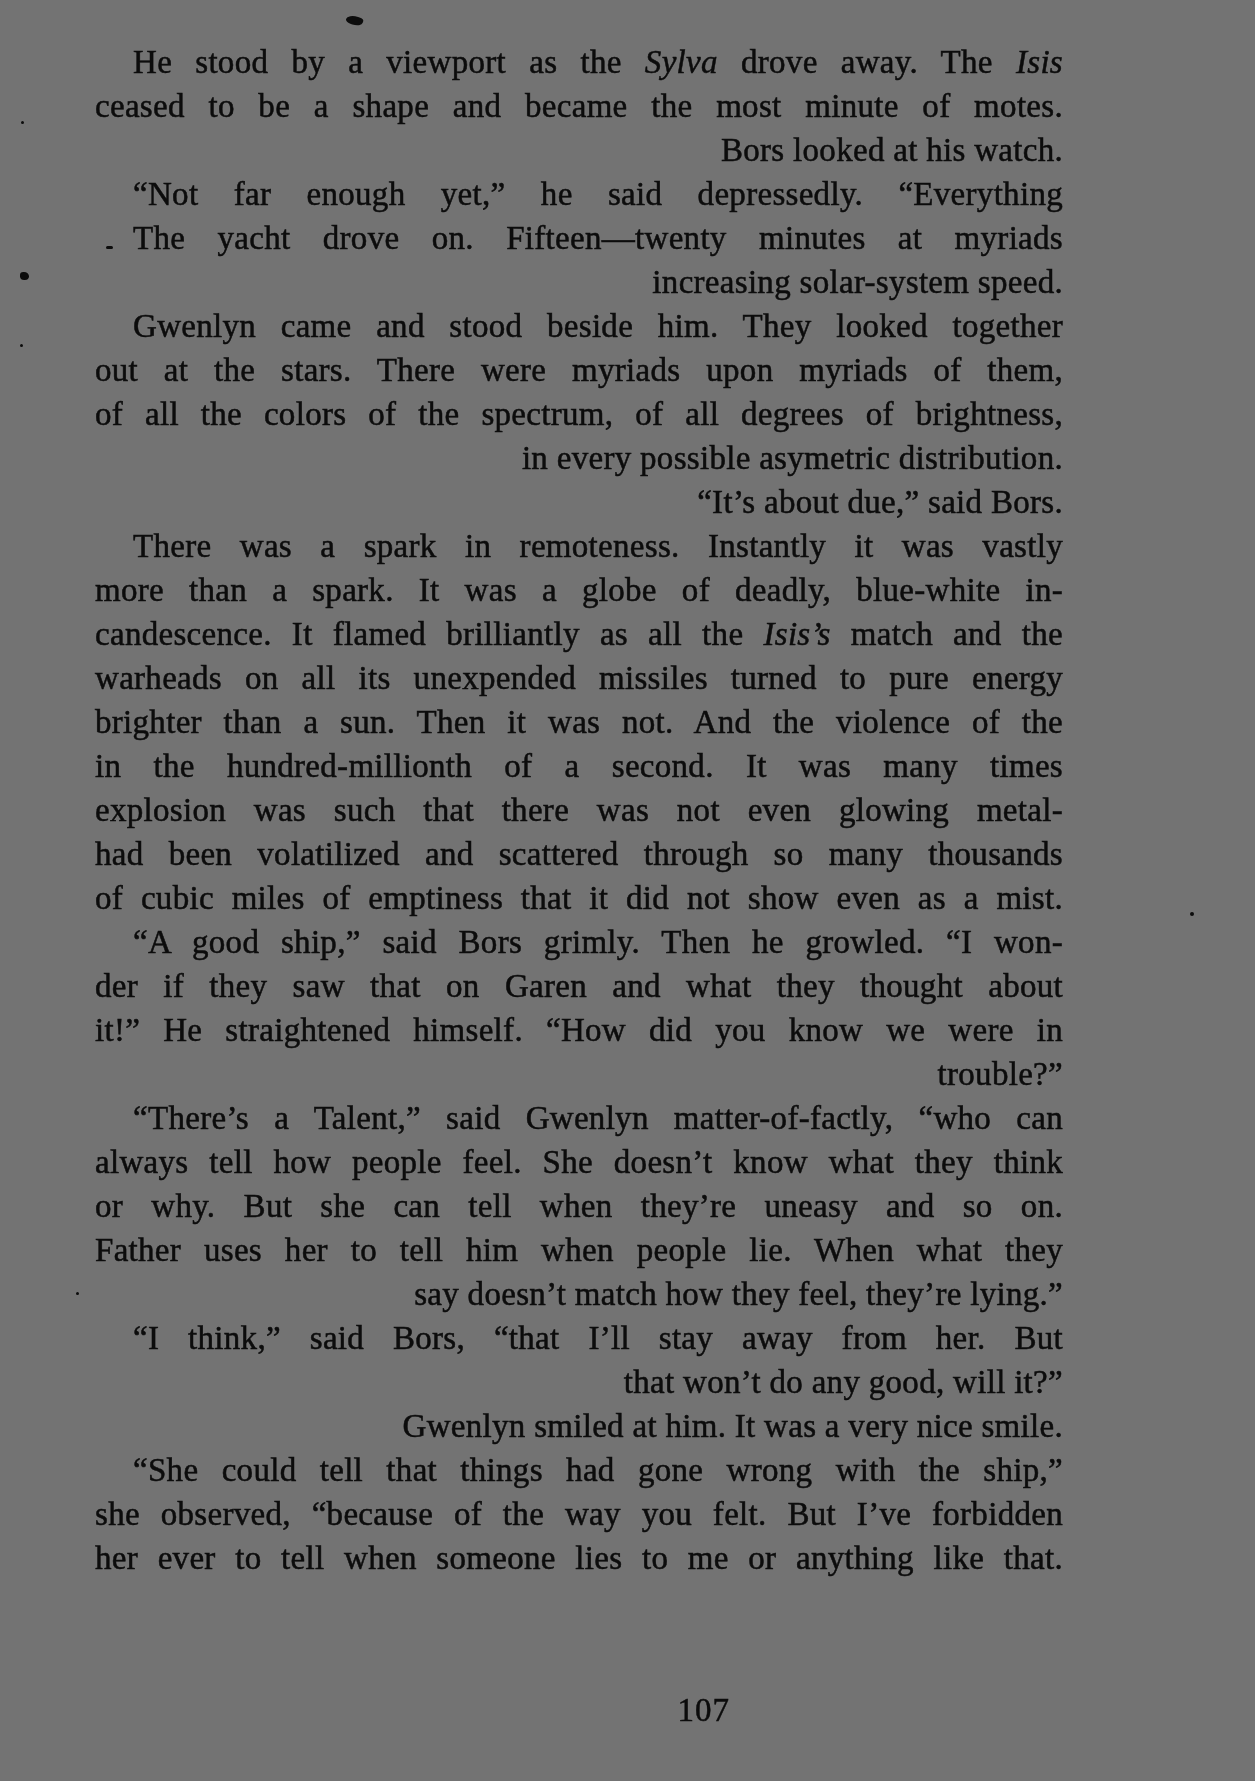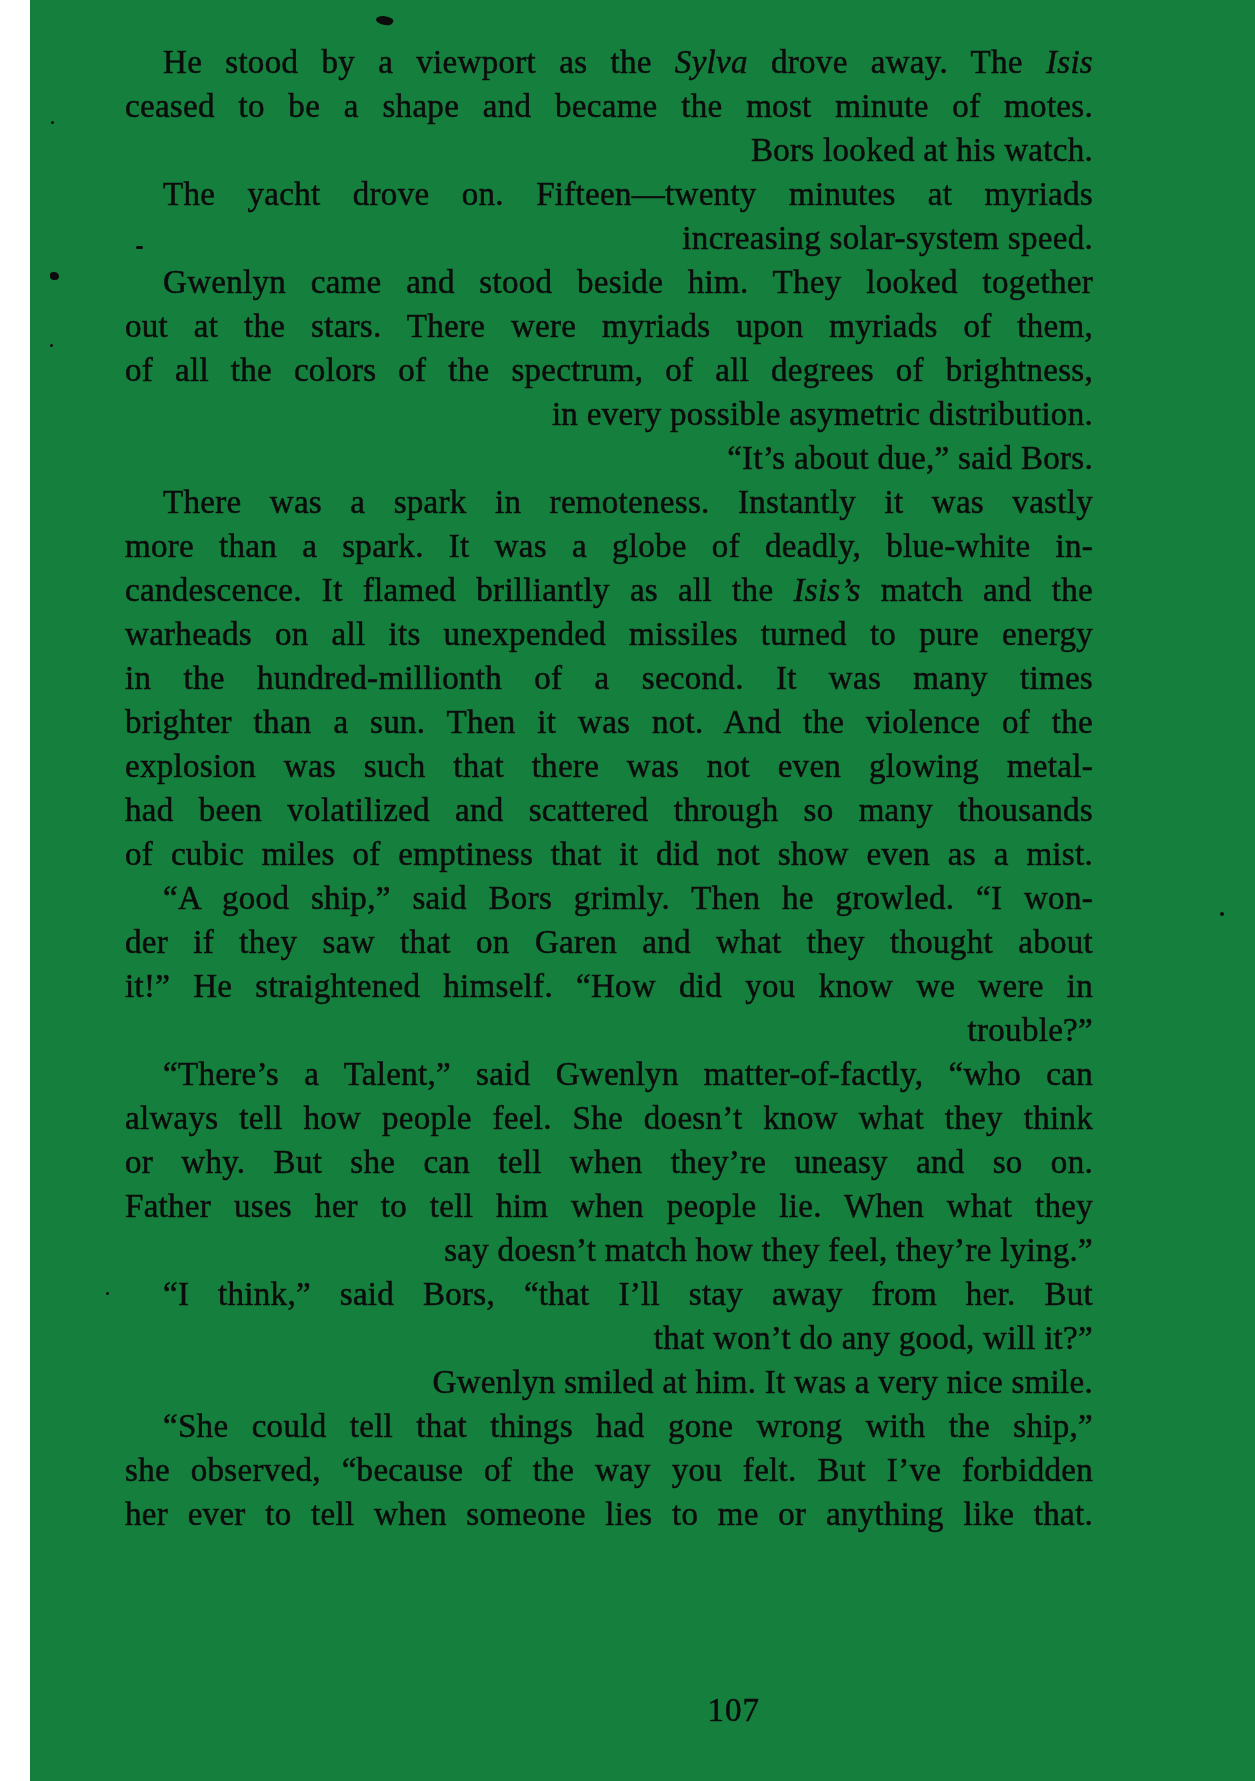--- a/index.html
+++ b/index.html
@@ -11,22 +11,21 @@
     position: relative;
     width: 1255px;
     height: 1781px;
     font-family: "Liberation Serif", "DejaVu Serif", serif;
     color: #0c0c0c;
     overflow: hidden;
   }
   .page {
     position: absolute;
     inset: 0;
-    background: #15803d;
-    margin-left: 30px;
+    background: #737373;
   }
   .text-block {
     position: absolute;
     left: 95px;
     top: 40px;
     width: 968px;
   }
   .paragraph { margin: 0; padding: 0; }
   .line {
     height: 44px;
@@ -83,41 +82,42 @@
   <div class="speck dot-right"></div>
   <div class="speck dot-c"></div>
 
   <div class="text-block">
       <div class="paragraph">
         <div class="line just indent"><span>He stood by a viewport as the </span><span class="it">Sylva</span><span> drove away. The </span><span class="it">Isis</span></div>
         <div class="line just"><span>ceased to be a shape and became the most minute of motes.</span></div>
         <div class="line"><span>Bors looked at his watch.</span></div>
       </div>
       <div class="paragraph">
+        <div class="line just indent"><span>“Not far enough yet,” he said depressedly. “Everything</span></div>
       </div>
       <div class="paragraph">
         <div class="line just indent"><span>The yacht drove on. Fifteen—twenty minutes at myriads</span></div>
         <div class="line"><span>increasing solar-system speed.</span></div>
       </div>
       <div class="paragraph">
         <div class="line just indent"><span>Gwenlyn came and stood beside him. They looked together</span></div>
         <div class="line just"><span>out at the stars. There were myriads upon myriads of them,</span></div>
         <div class="line just"><span>of all the colors of the spectrum, of all degrees of brightness,</span></div>
         <div class="line"><span>in every possible asymetric distribution.</span></div>
       </div>
       <div class="paragraph">
         <div class="line indent"><span>“It’s about due,” said Bors.</span></div>
       </div>
       <div class="paragraph">
         <div class="line just indent"><span>There was a spark in remoteness. Instantly it was vastly</span></div>
         <div class="line just"><span>more than a spark. It was a globe of deadly, blue-white in-</span></div>
         <div class="line just"><span>candescence. It flamed brilliantly as all the </span><span class="it">Isis’s</span><span> match and the</span></div>
         <div class="line just"><span>warheads on all its unexpended missiles turned to pure energy</span></div>
+        <div class="line just"><span>brighter than a sun. Then it was not. And the violence of the</span></div>
         <div class="line just"><span>in the hundred-millionth of a second. It was many times</span></div>
-        <div class="line just"><span>brighter than a sun. Then it was not. And the violence of the</span></div>
         <div class="line just"><span>explosion was such that there was not even glowing metal-</span></div>
         <div class="line just"><span>had been volatilized and scattered through so many thousands</span></div>
         <div class="line just"><span>of cubic miles of emptiness that it did not show even as a mist.</span></div>
       </div>
       <div class="paragraph">
         <div class="line just indent"><span>“A good ship,” said Bors grimly. Then he growled. “I won-</span></div>
         <div class="line just"><span>der if they saw that on Garen and what they thought about</span></div>
         <div class="line just"><span>it!” He straightened himself. “How did you know we were in</span></div>
         <div class="line"><span>trouble?”</span></div>
       </div>

